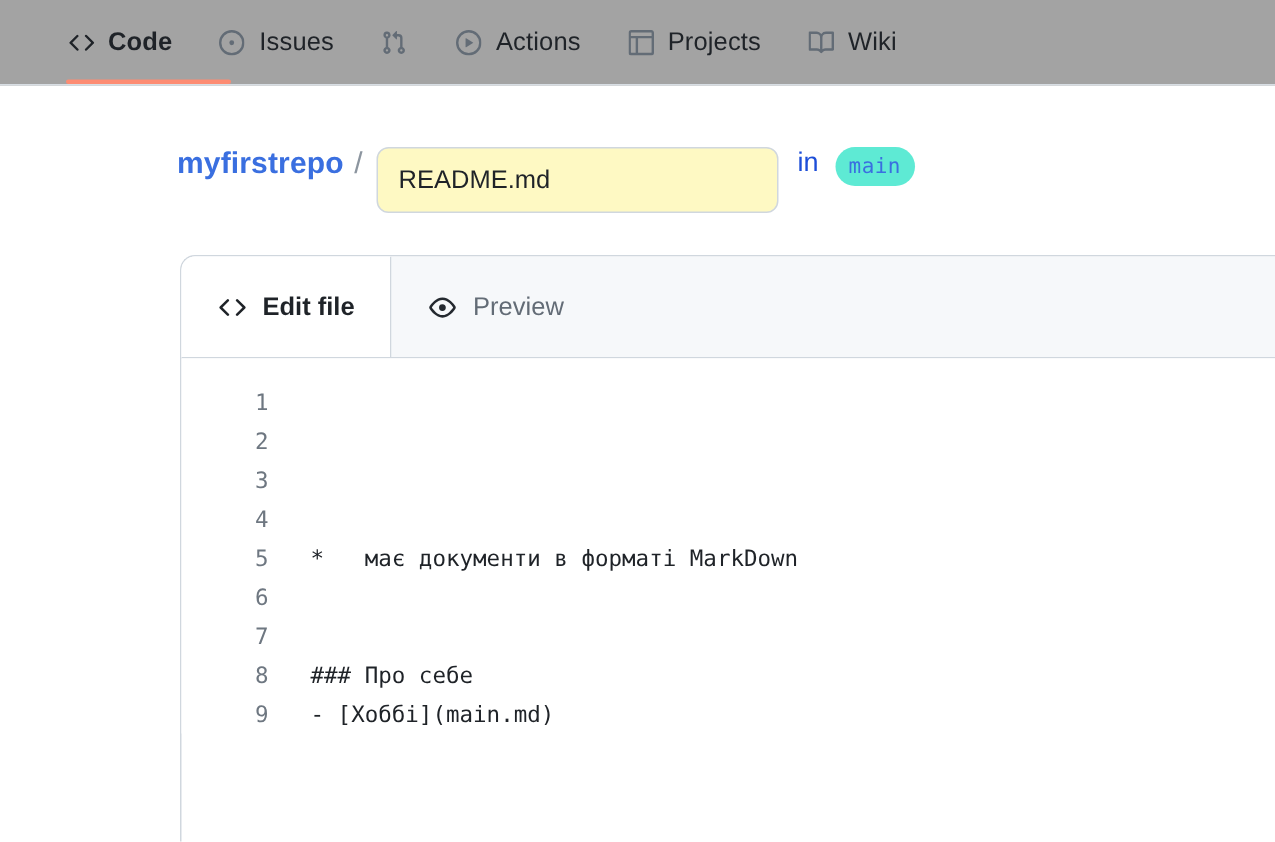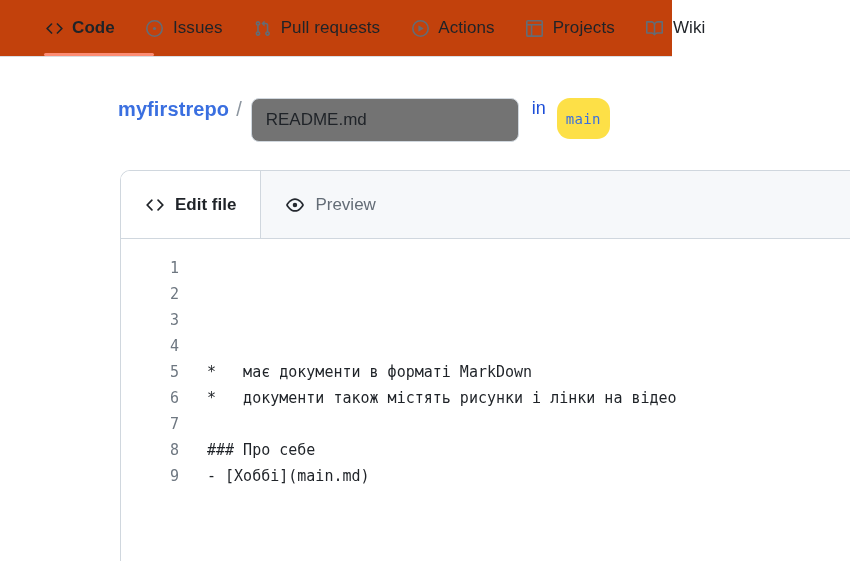--- a/index.html
+++ b/index.html
@@ -14,23 +14,23 @@
     color: #1f2328;
     overflow: hidden;
     position: relative;
   }
 
   
   .repo-nav {
     position: absolute;
     left: 0;
     top: 0;
-    width: 672px;
+    width: 850px;
     height: 57px;
-    background: #c2410c;
+    background: #a3a3a3;
     border-bottom: 1px solid #d8dee4;
     box-sizing: border-box;
   }
   .repo-nav-inner {
     display: flex;
     align-items: center;
     height: 56px;
     padding-left: 44px;
     gap: 0px;
   }
@@ -93,40 +93,40 @@
     font-size: 20px;
     color: #8c959f;
     margin: 0 9px 0 7px;
   }
   .filename-input {
     width: 268px;
     height: 44px;
     box-sizing: border-box;
     border: 1px solid #d0d7de;
     border-radius: 8px;
-    background: #737373;
+    background: #fef9c3;
     padding: 0 14px;
     font-family: "Liberation Sans", sans-serif;
     font-size: 17px;
     color: #1f2328;
     outline: none;
   }
   .in-word {
     font-size: 18px;
     color: #1d4ed8;
     margin: 0 11px 0 13px;
   }
   .branch-badge {
     display: inline-flex;
     align-items: center;
     justify-content: center;
-    height: 41px;
+    height: 26px;
     padding: 0 9px;
     border-radius: 13px;
-    background: #fde047;
+    background: #5eead4;
     color: #3a6fe0;
     font-family: "DejaVu Sans Mono", monospace;
     font-size: 14px;
     letter-spacing: 0.3px;
   }
 
   
   .editor-panel {
     position: absolute;
     left: 120px;
@@ -231,21 +231,20 @@
       </span>
       <span class="nav-label">Issues</span>
     </div>
 
     <div class="nav-item">
       <span class="nav-icon">
         <svg width="17" height="17" viewBox="0 0 16 16" fill="currentColor" aria-hidden="true">
           <path d="M1.5 3.25a2.25 2.25 0 1 1 3 2.122v5.256a2.251 2.251 0 1 1-1.5 0V5.372A2.25 2.25 0 0 1 1.5 3.25Zm5.677-.177L9.573.677A.25.25 0 0 1 10 .854V2.5h1A2.5 2.5 0 0 1 13.5 5v5.628a2.251 2.251 0 1 1-1.5 0V5a1 1 0 0 0-1-1h-1v1.646a.25.25 0 0 1-.427.177L7.177 3.427a.25.25 0 0 1 0-.354ZM3.75 2.5a.75.75 0 1 0 0 1.5.75.75 0 0 0 0-1.5Zm0 9.5a.75.75 0 1 0 0 1.5.75.75 0 0 0 0-1.5Zm8.25.75a.75.75 0 1 0 1.5 0 .75.75 0 0 0-1.5 0Z"></path>
         </svg>
       </span>
-      <span class="nav-label">Pull requests</span>
     </div>
 
     <div class="nav-item">
       <span class="nav-icon">
         <svg width="17" height="17" viewBox="0 0 16 16" fill="currentColor" aria-hidden="true">
           <path d="M8 0a8 8 0 1 1 0 16A8 8 0 0 1 8 0ZM1.5 8a6.5 6.5 0 1 0 13 0 6.5 6.5 0 0 0-13 0Zm4.879-2.773 4.264 2.559a.25.25 0 0 1 0 .428l-4.264 2.559A.25.25 0 0 1 6 10.559V5.442a.25.25 0 0 1 .379-.215Z"></path>
         </svg>
       </span>
       <span class="nav-label">Actions</span>
     </div>
@@ -314,21 +313,20 @@
     <div class="code-line">
       <span class="lineno">4</span>
       <span class="linetext"></span>
     </div>
     <div class="code-line">
       <span class="lineno">5</span>
       <span class="linetext">*   має документи в форматі MarkDown</span>
     </div>
     <div class="code-line">
       <span class="lineno">6</span>
-      <span class="linetext">*   документи також містять рисунки і лінки на відео</span>
     </div>
     <div class="code-line">
       <span class="lineno">7</span>
       <span class="linetext"></span>
     </div>
     <div class="code-line">
       <span class="lineno">8</span>
       <span class="linetext">### Про себе</span>
     </div>
     <div class="code-line">

